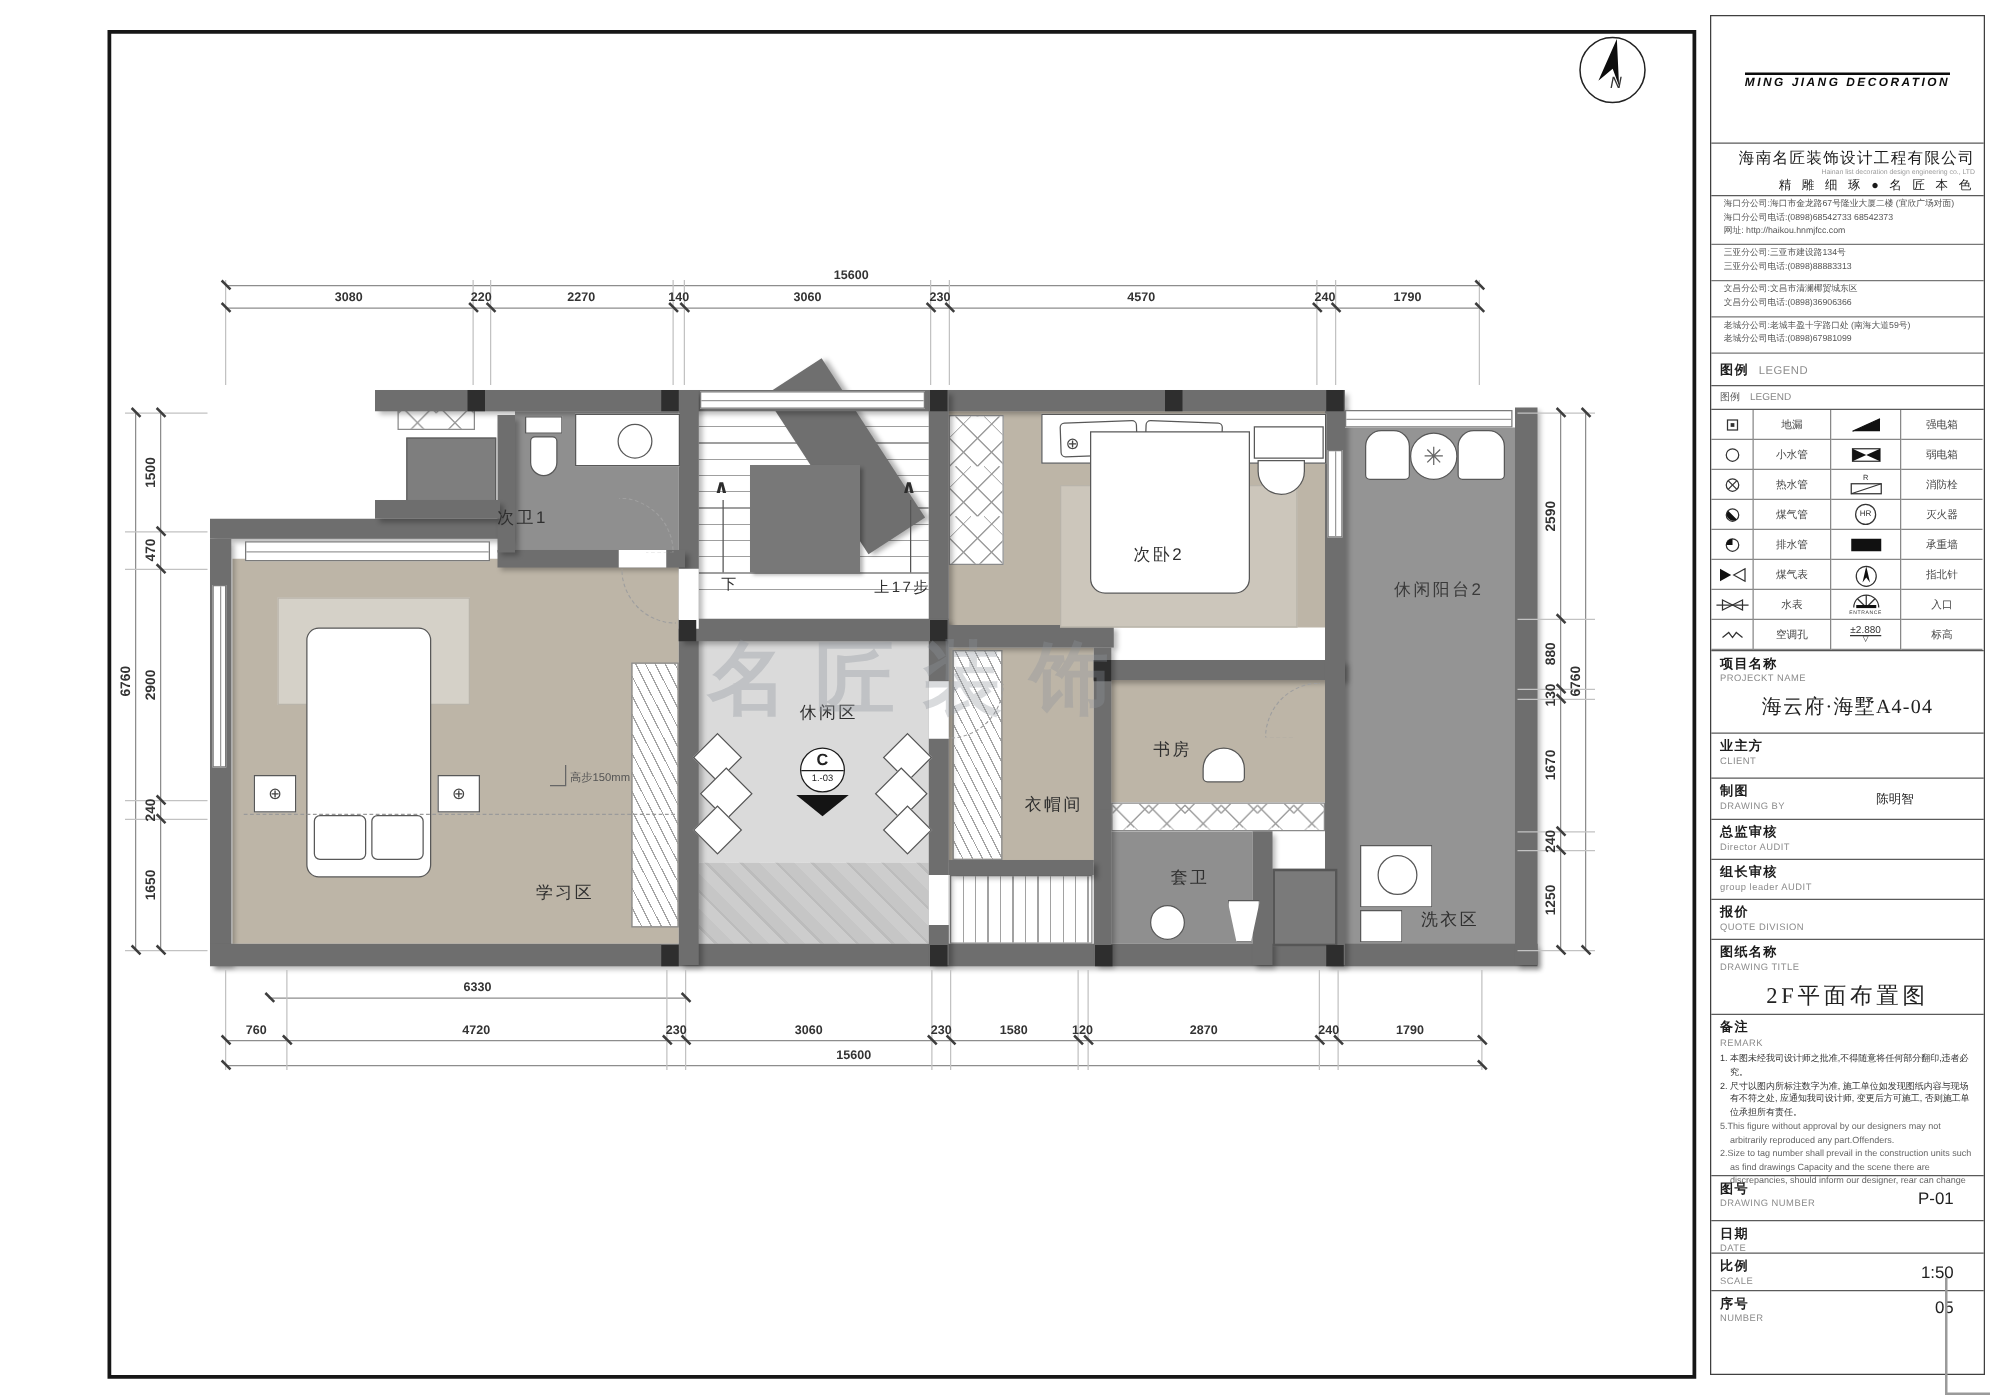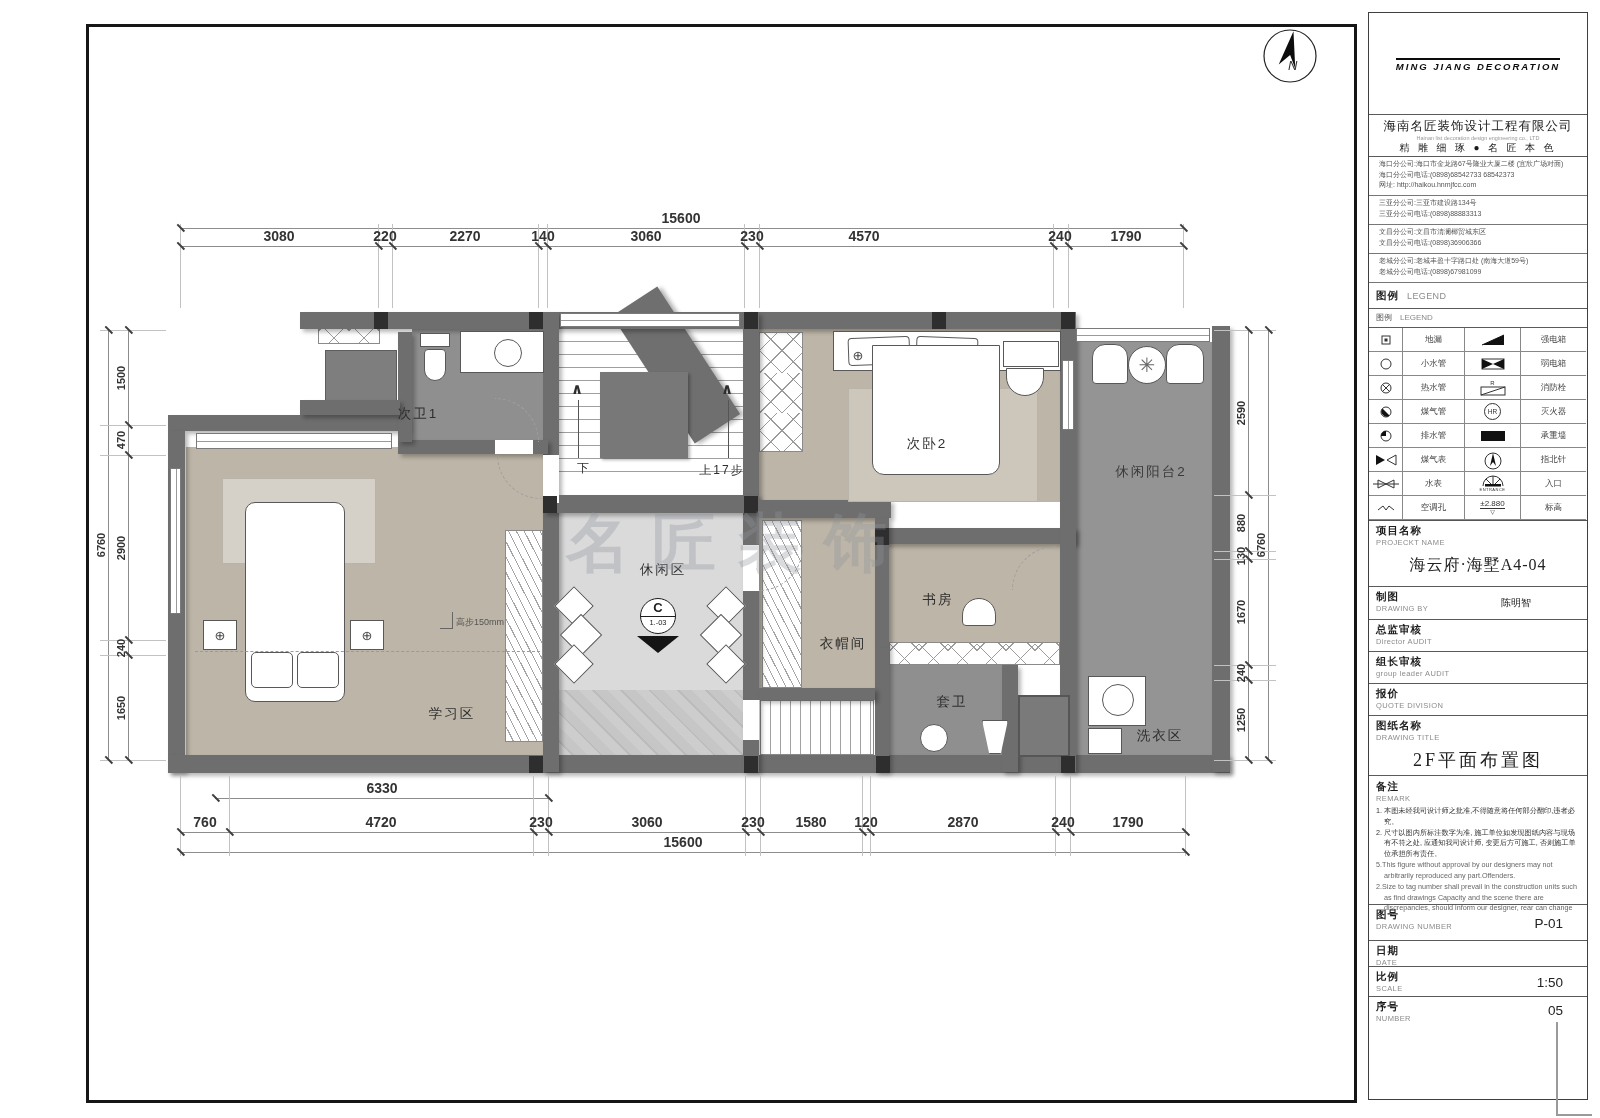--- a/index.html
+++ b/index.html
@@ -8,21 +8,21 @@
   .abs{position:absolute}
   
   .frame{position:absolute;left:86px;top:24px;width:1265px;height:1073px;border:3px solid #161616}
   
   .w{position:absolute;background:#6e6e6e;box-shadow:3px 3px 4px rgba(0,0,0,.28)}
   .c{position:absolute;background:#2e2e2e;width:14px;height:17px}
   .fl{position:absolute}
   .win{position:absolute;background:#fff;border:1px solid #7a7a7a;box-sizing:border-box}
   .win i{position:absolute;background:#9a9a9a}
   .lab{position:absolute;font-size:13.5px;color:#2f2f2f;letter-spacing:2px;white-space:nowrap;transform:translate(-50%,-50%);z-index:30}
-  .dim{position:absolute;font-size:14px;color:#333;white-space:nowrap;transform:translate(-50%,-100%);z-index:12}
+  .dim{position:absolute;font-size:10px;color:#333;white-space:nowrap;transform:translate(-50%,-100%);z-index:12}
   .dimv{position:absolute;font-size:11px;color:#333;white-space:nowrap;transform:translate(-50%,-50%) rotate(-90deg);z-index:12}
   .dl{position:absolute;background:#8d8d8d;height:1px}
   .dlv{position:absolute;background:#8d8d8d;width:1px}
   .tk{position:absolute;width:10px;height:1.6px;background:#3d3d3d;transform:rotate(45deg)}
   .xt{position:absolute;width:1px;height:84px;top:224px;background:#c2c2c2}
   .xb{position:absolute;width:1px;height:80px;top:776px;background:#c2c2c2}
   .xh{position:absolute;height:1px;width:66px;left:100px;background:#c2c2c2}
   .xr{position:absolute;height:1px;width:62px;left:1214px;background:#c2c2c2}
   .furn{position:absolute;background:#fff;border:1.4px solid #585858;box-sizing:border-box}
   .rug{position:absolute;background:#d5d1c8;border:1px solid #b9b4aa}
@@ -46,21 +46,21 @@
   .lcn{font-size:10.5px;font-weight:bold;color:#1d1d1d;letter-spacing:1px}
   .len{font-size:7.5px;color:#8b8b8b;letter-spacing:.4px}
   .bigval{text-align:center;font-size:16px;color:#222;font-family:"Liberation Serif","DejaVu Serif",serif;letter-spacing:1px}
   .vinline{position:absolute;right:24px;top:50%;transform:translateY(-50%);font-size:13.5px;color:#222;font-family:"Liberation Serif","DejaVu Serif",serif}
   .addr{font-size:7px;color:#555;line-height:1.5;border-bottom:1px solid #777;padding:2px 4px 2px 10px}
   .logo{display:flex;flex-direction:column;align-items:center;justify-content:center;border-bottom:1.5px solid #333}
   .logo .l1{font-style:italic;font-weight:900;font-size:34px;color:#0c0c0c;letter-spacing:1px;line-height:1}
   .logo .l1 .mm{font-size:46px}
   .logo .l1 sup{font-size:9px}
   .logo .l2{font-style:italic;font-weight:bold;font-size:9.5px;letter-spacing:2px;color:#0c0c0c;border-top:2.5px solid #0c0c0c;margin-top:2px;padding-top:1px}
-  .comp{text-align:center;border-bottom:1px solid #555}
+  .comp{text-align:right;border-bottom:1px solid #555}
   .comp .c1{font-size:12.5px;letter-spacing:1px;color:#1a1a1a;font-family:"Liberation Serif","DejaVu Serif",serif}
   .comp .c2{font-size:5.5px;color:#999}
   .comp .c3{font-size:10px;letter-spacing:3px;color:#1a1a1a;font-family:"Liberation Serif","DejaVu Serif",serif}
   .lg{display:grid;grid-template-columns:34px 62px 56px 65px;border-bottom:1px solid #555}
   .lg>div{border-right:1px solid #888;border-bottom:1px solid #888;display:flex;align-items:center;justify-content:center;font-size:8.5px;color:#444;height:24px;box-sizing:border-box}
   .lg>div:nth-child(4n){border-right:none}
   .hr{width:15px;height:15px;border:1px solid #333;border-radius:50%;font-size:6.5px;display:flex;align-items:center;justify-content:center;color:#333}
   .rem{font-size:7.2px;color:#333;line-height:1.45}
   .rem p{margin:1px 0;padding-left:8px;text-indent:-8px}
   .rem .en{color:#666}
@@ -323,21 +323,21 @@
     <i class="tk" style="left:1264px;top:329px"></i>
       <i class="tk" style="left:1264px;top:759px"></i>
 
     <b class="dim" style="left:681px;top:226px">15600</b>
     <b class="dim" style="left:279px;top:244px">3080</b>
     <b class="dim" style="left:385px;top:244px">220</b>
     <b class="dim" style="left:465px;top:244px">2270</b>
     <b class="dim" style="left:543px;top:244px">140</b>
     <b class="dim" style="left:646px;top:244px">3060</b>
     <b class="dim" style="left:752px;top:244px">230</b>
-    <b class="dim" style="left:864px;top:244px">4570</b>
+    <b class="dim" style="left:913px;top:244px">4570</b>
     <b class="dim" style="left:1060px;top:244px">240</b>
     <b class="dim" style="left:1126px;top:244px">1790</b>
 
     <b class="dim" style="left:382px;top:796px">6330</b>
     <b class="dim" style="left:205px;top:830px">760</b>
     <b class="dim" style="left:381px;top:830px">4720</b>
     <b class="dim" style="left:541px;top:830px">230</b>
     <b class="dim" style="left:647px;top:830px">3060</b>
     <b class="dim" style="left:753px;top:830px">230</b>
     <b class="dim" style="left:811px;top:830px">1580</b>
@@ -522,20 +522,25 @@
           <span style="font-size:6px;color:#333">▽</span>
         </div>
       <div>标高</div>
     </div>
 
     <div class="sec" style="height:66px">
       <div class="lcn">项目名称</div>
       <div class="len">PROJECKT NAME</div>
       <div class="bigval" style="margin-top:8px">海云府·海墅A4-04</div>
     </div>
+    <div class="sec" style="height:36px">
+      <div class="lcn">业主方</div>
+      <div class="len">CLIENT</div>
+      <div class="vinline"></div>
+    </div>
     <div class="sec" style="height:33px">
       <div class="lcn">制图</div>
       <div class="len">DRAWING BY</div>
       <div class="vinline" style="font-size:10px;right:56px">陈明智</div>
     </div>
     <div class="sec" style="height:32px">
       <div class="lcn">总监审核</div>
       <div class="len">Director AUDIT</div>
       <div class="vinline"></div>
     </div>

